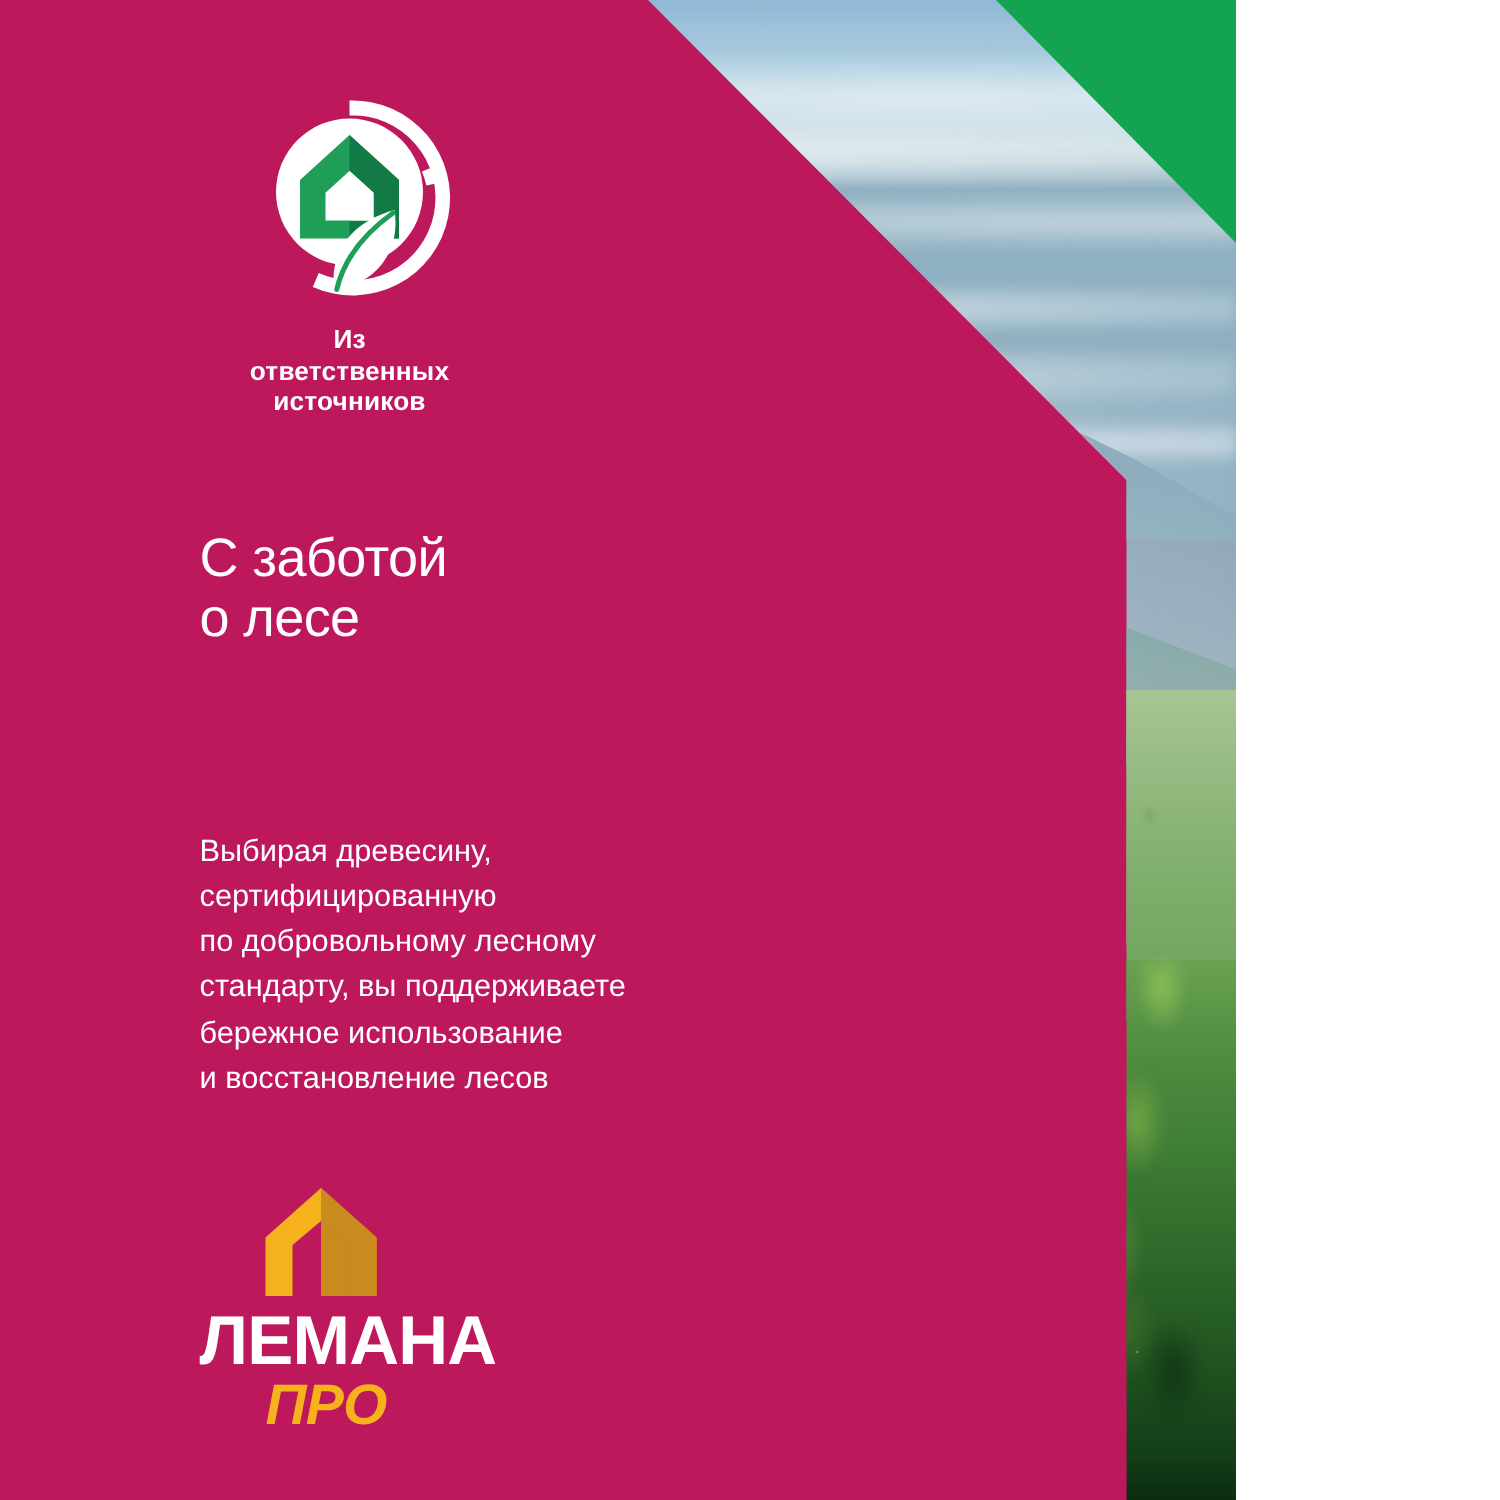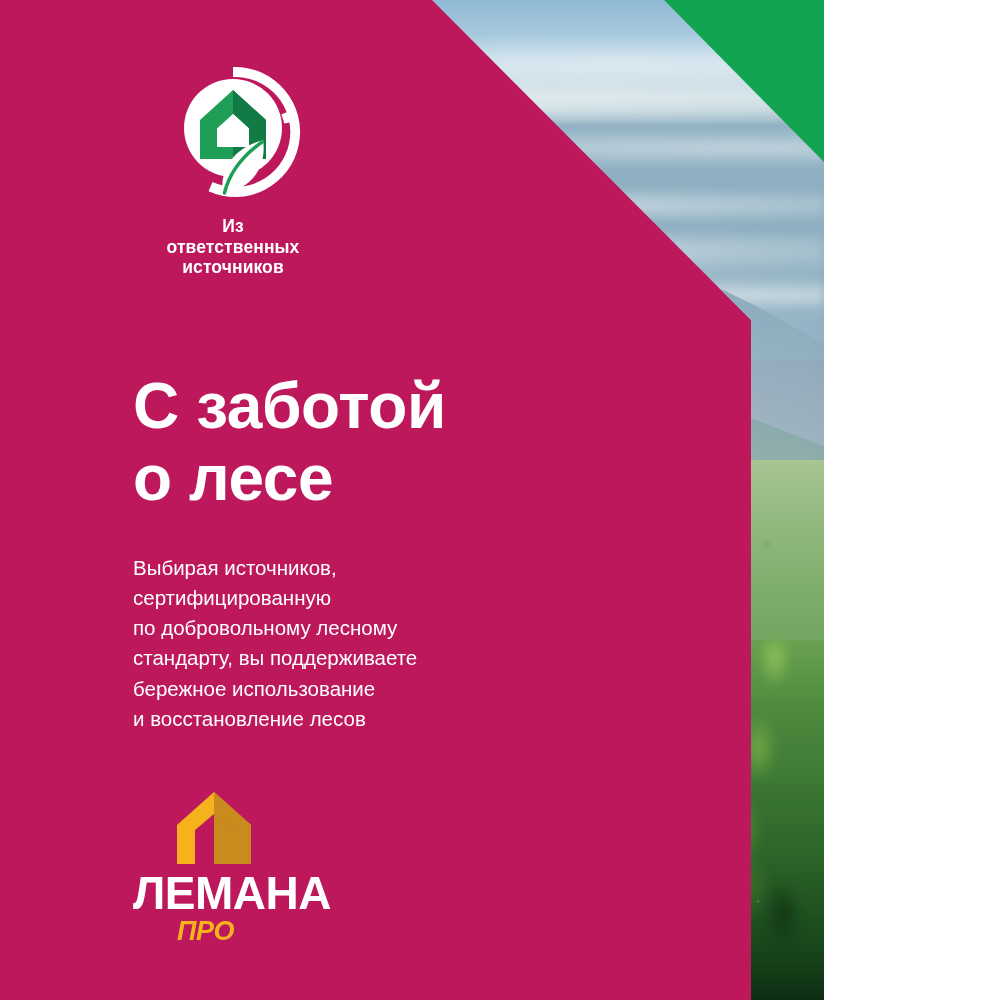--- a/index.html
+++ b/index.html
@@ -200,22 +200,22 @@
     line-height:1.18;
     text-align:center;
     letter-spacing:.1px;
     white-space:pre-line;
   }
 
   
   .headline{
     position:absolute;left:133px;top:328px;
     color:#ffffff;
-    font-size:64px;
-    font-weight:bold;
+    font-size:36px;
+    font-weight:normal;
     line-height:1.12;
     letter-spacing:-.4px;
     white-space:pre-line;
   }
 
   
   .body-copy{
     position:absolute;left:133px;top:532px;
     color:#ffffff;
     font-size:20.5px;
@@ -234,21 +234,21 @@
     color:#ffffff;
     font-size:46px;
     font-weight:bold;
     letter-spacing:-.5px;
     line-height:1;
   }
   .brand-sub{
     margin-top:2px;
     margin-left:44px;
     color:#F5B21C;
-    font-size:27px;
+    font-size:38px;
     font-weight:bold;
     font-style:italic;
     letter-spacing:-.5px;
     line-height:1;
   }
 </style>
 </head>
 <body>
 
 <div class="poster">
@@ -290,21 +290,21 @@
           <path d="M61.5 131 C66 112 78 95 99 80" stroke="#1E9E57" stroke-width="3.4" fill="none" stroke-linecap="round"></path>
         </svg>
       </div>
       <div class="badge-caption">Из ответственных
 источников</div>
     </div>
 
     <h1 class="headline">С заботой
 о лесе</h1>
 
-    <p class="body-copy">Выбирая источников,
+    <p class="body-copy">Выбирая древесину,
 сертифицированную
 по добровольному лесному
 стандарту, вы поддерживаете
 бережное использование
 и восстановление лесов</p>
 
     <div class="brand">
       <div class="brand-mark">
         <svg viewBox="0 0 78 76" xmlns="http://www.w3.org/2000/svg" aria-hidden="true">
           <path d="M39 2 L76 35 L76 74 L58 74 L58 40 L39 24 L20 40 L20 74 L2 74 L2 35 Z" fill="#F5B21C"></path>

